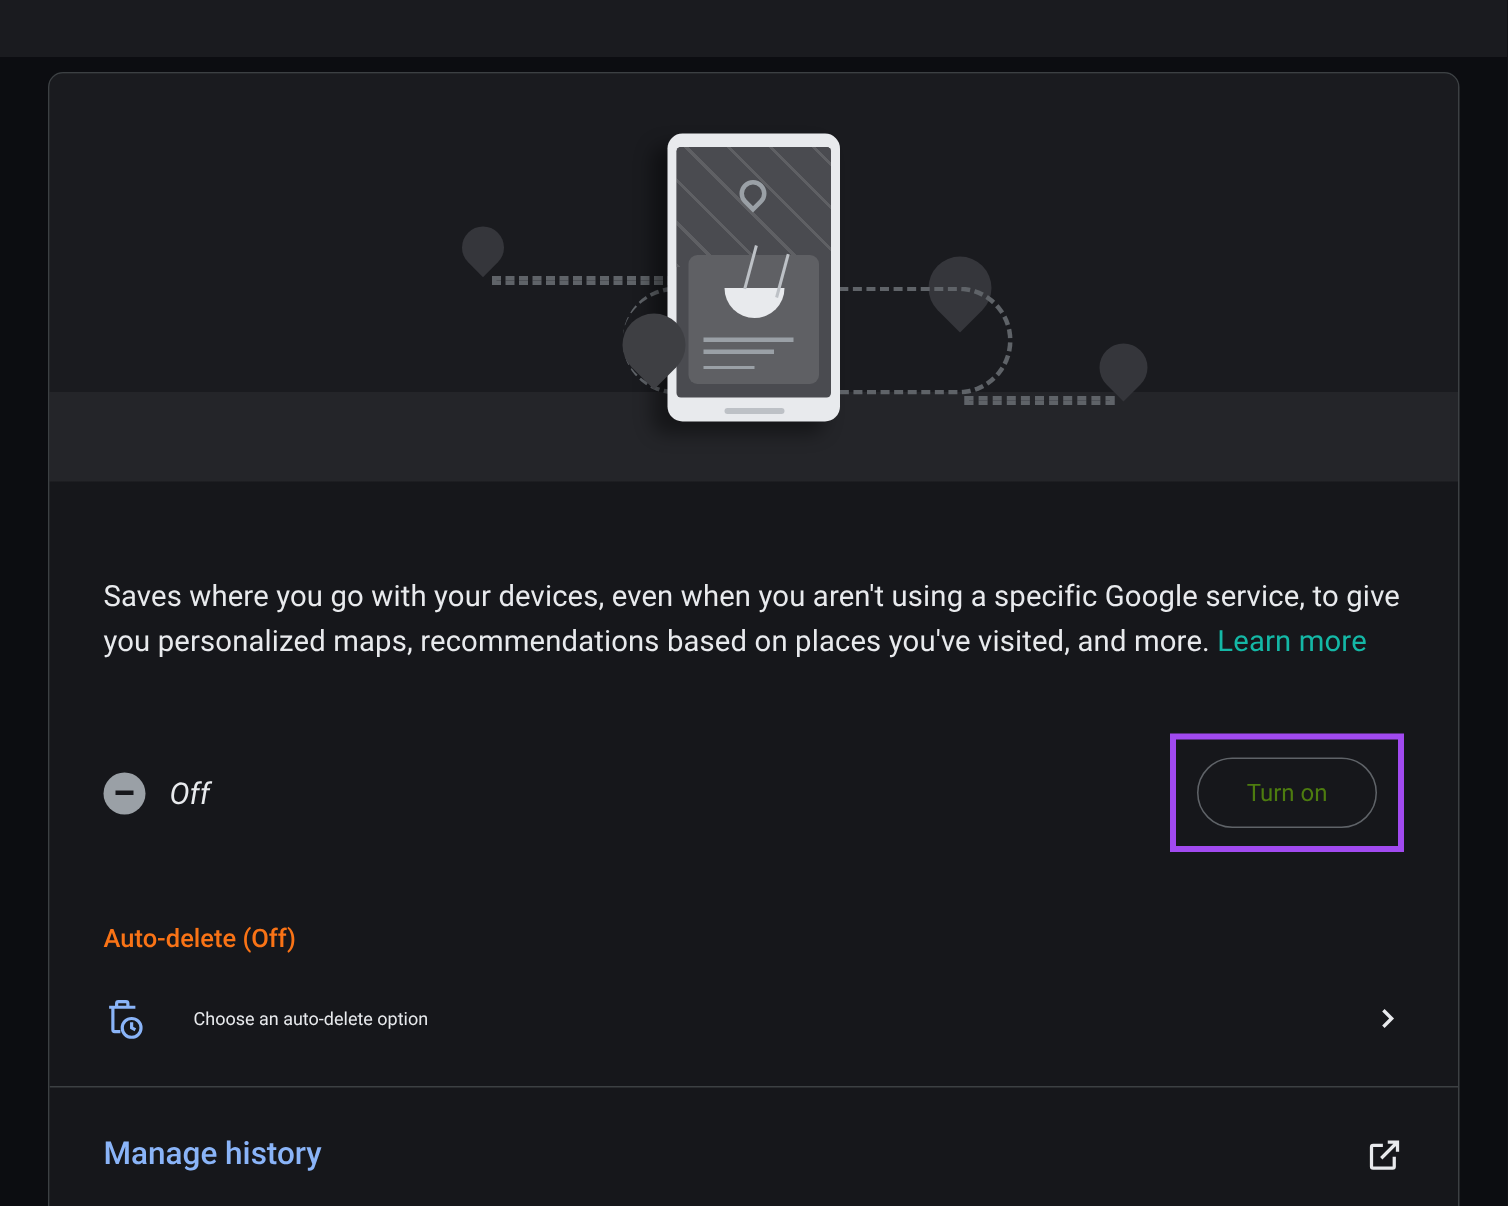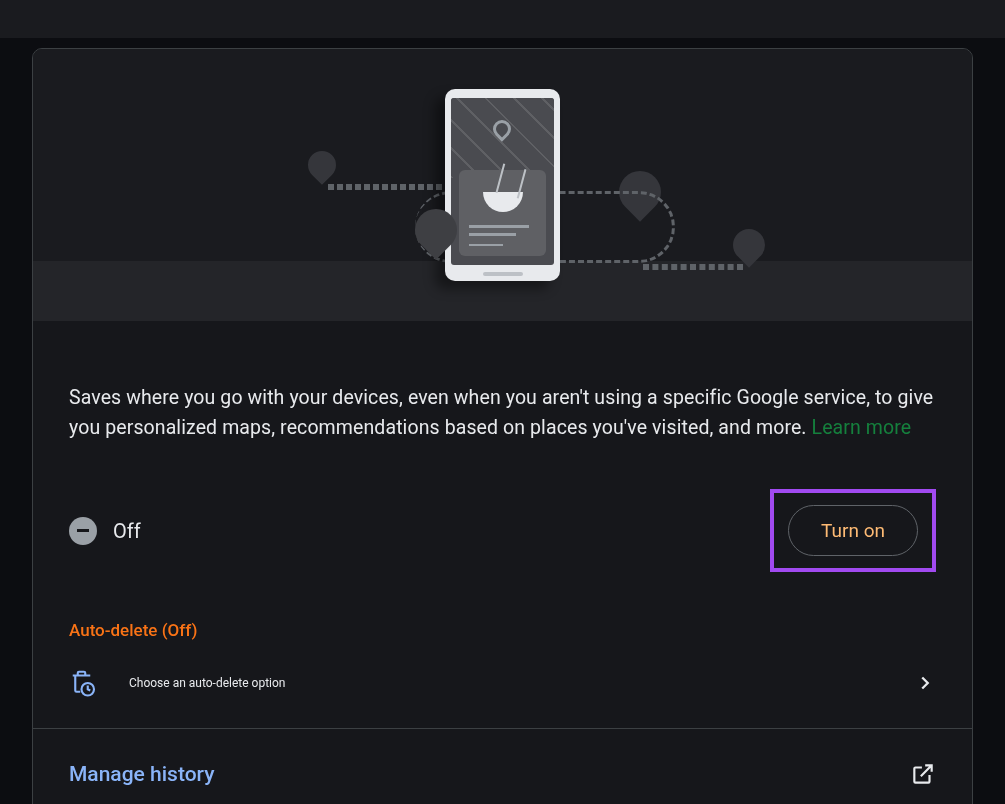--- a/index.html
+++ b/index.html
@@ -168,21 +168,21 @@
       border-right: 16px solid #a14af0;
     }
     .desc {
       color: #e8eaed;
       font-size: 19.5px;
       line-height: 1.55;
       margin-top: 26px;
       letter-spacing: 0.1px;
     }
     .link {
-      color: #15803d;
+      color: #14b8a6;
       cursor: pointer;
     }
     .status-row {
       display: flex;
       align-items: center;
       justify-content: space-between;
       margin-top: 46px;
       padding-bottom: 48px;
     }
     .status-left {
@@ -198,30 +198,30 @@
       display: flex;
       align-items: center;
       justify-content: center;
     }
     .minus-icon::after {
       content: "";
       width: 12px;
       height: 3px;
       background: #16171b;
     }
-    .off-label { color: #e8eaed; font-size: 20px; }
+    .off-label { color: #e8eaed; font-size: 20px; font-style: italic; }
     .highlight-box {
       border: 4px solid #a14af0;
       padding: 12px 14px;
     }
     .turnon {
       border: 1px solid #5f6368;
       background: transparent;
-      color: #fdba74;
-      font-size: 19px;
+      color: #4d7c0f;
+      font-size: 16px;
       padding: 13px 32px;
       border-radius: 28px;
       cursor: pointer;
       font-family: inherit;
     }
     .sub-heading {
       color: #f97316;
       font-size: 17px;
       font-weight: 500;
       margin-bottom: 28px;

